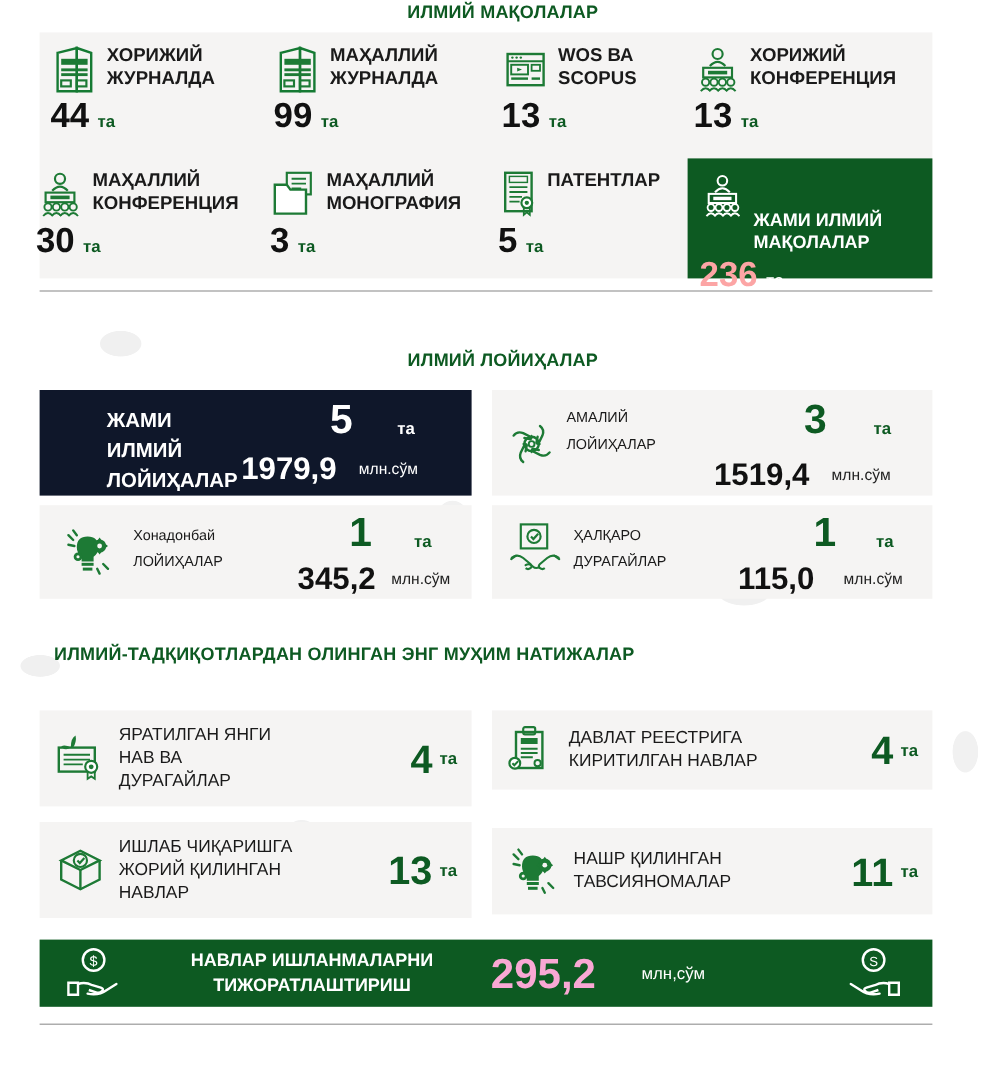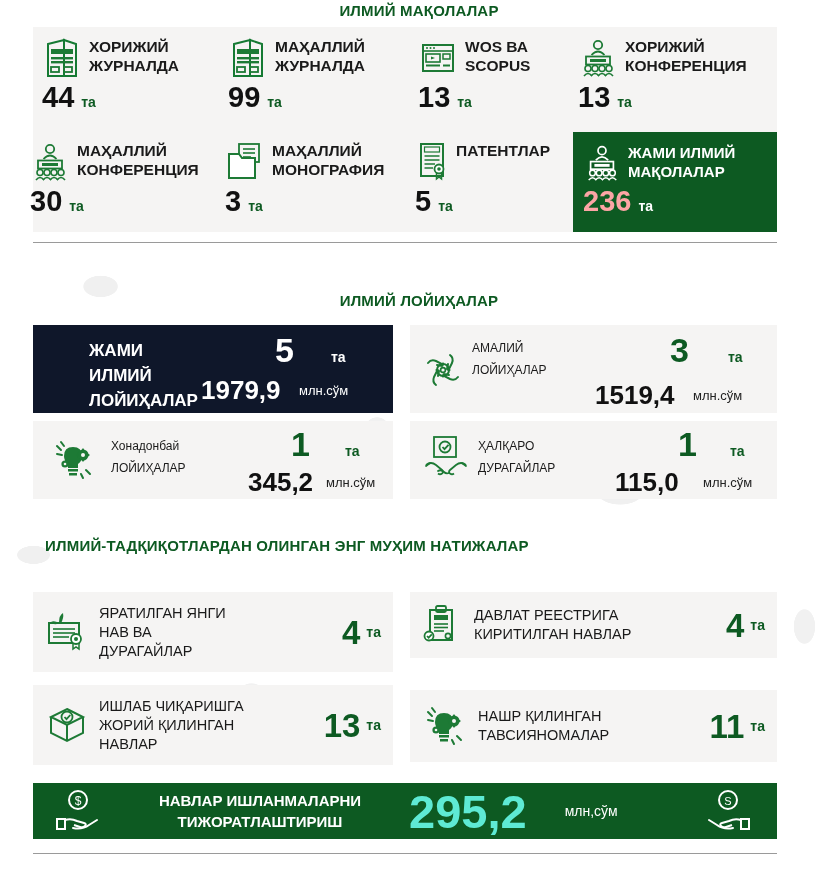--- a/index.html
+++ b/index.html
@@ -72,21 +72,21 @@
     font-size: 29px; font-weight: bold; color: #111; line-height: 1;
   }
   .art-unit { font-size: 14px; font-weight: bold; color: #0d5a22; }
 
   #total-articles-box {
     position: absolute; left: 573px; top: 132px;
     width: 204px; height: 100px;
     background: #0d5a22;
     padding: 10px 10px 0 10px;
   }
-  #total-articles-box .art-label { color: #fff; font-weight: bold; font-size: 15px; line-height: 19px; }
+  #total-articles-box .art-label { color: #fff; font-weight: bold; font-size: 15px; line-height: 19px; margin-top: 31px; }
   #total-articles-box .art-num { color: #fca5a5; }
   #total-articles-box .art-unit { color: #fff; }
 
   .divider {
     position: absolute;
     height: 1px;
     background: #9a9a9a;
   }
 
   
@@ -161,21 +161,21 @@
   #commerce-bar {
     position: absolute; left: 33px; top: 783px;
     width: 744px; height: 56px;
     background: #0d5a22;
     display: flex; align-items: center;
   }
   #commerce-bar .c-label {
     color: #fff; font-weight: bold; font-size: 15px; line-height: 21px;
     white-space: pre-line; text-align: center; width: 250px;
   }
-  #commerce-bar .c-num { color: #5eead4; font-weight: bold; font-size: 47px; line-height: 1; }
+  #commerce-bar .c-num { color: #f9a8d4; font-weight: bold; font-size: 35px; line-height: 1; }
   #commerce-bar .c-unit { color: #fff; font-size: 14px; margin-left: 38px; }
 
   svg { display: block; }
 </style>
 </head>
 <body>
 
 <div class="bg-pattern"></div>
 
 <div class="page">

